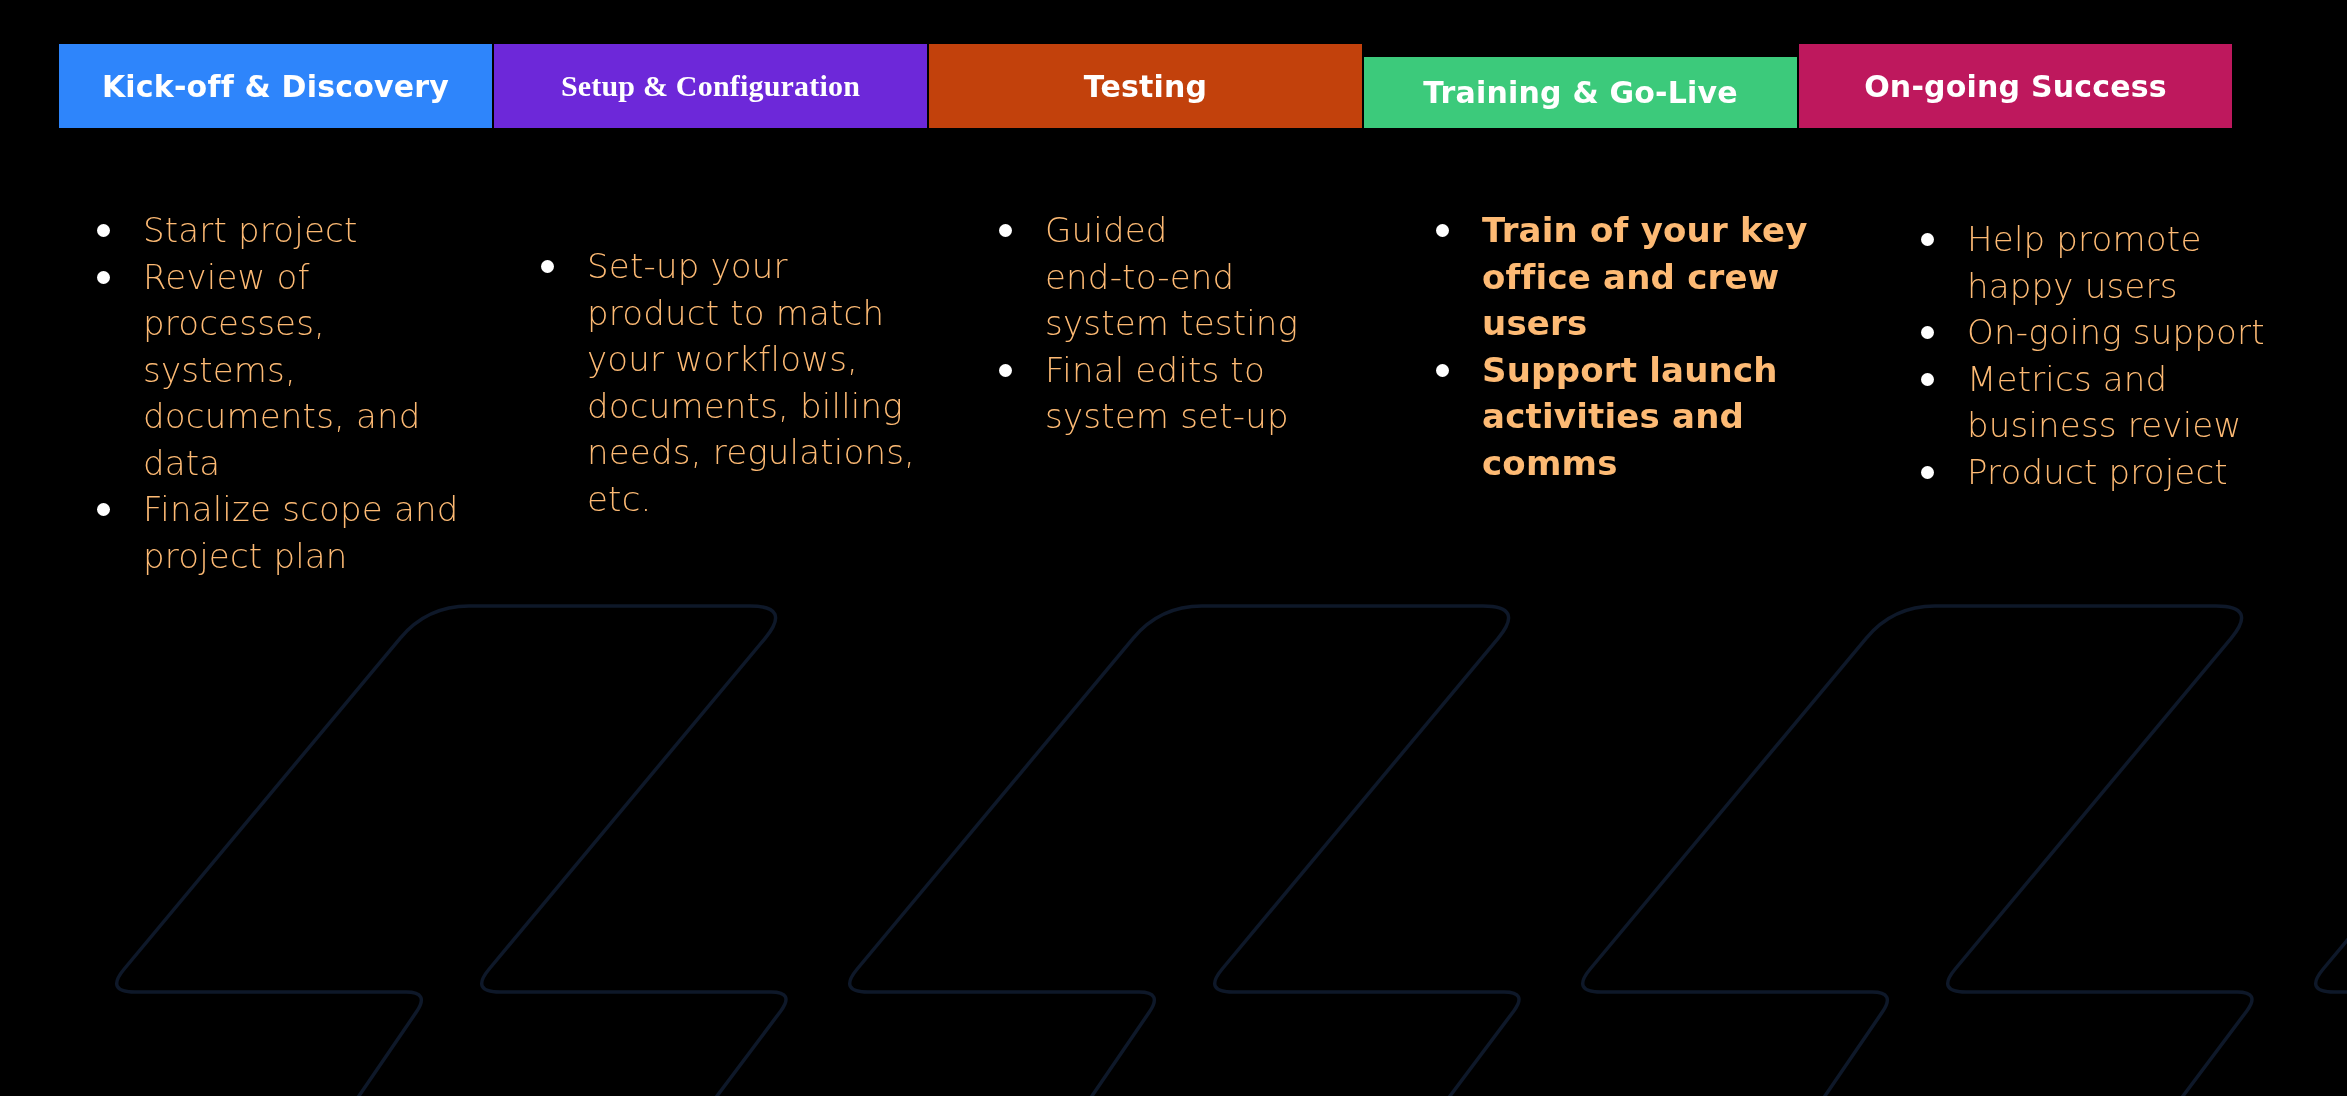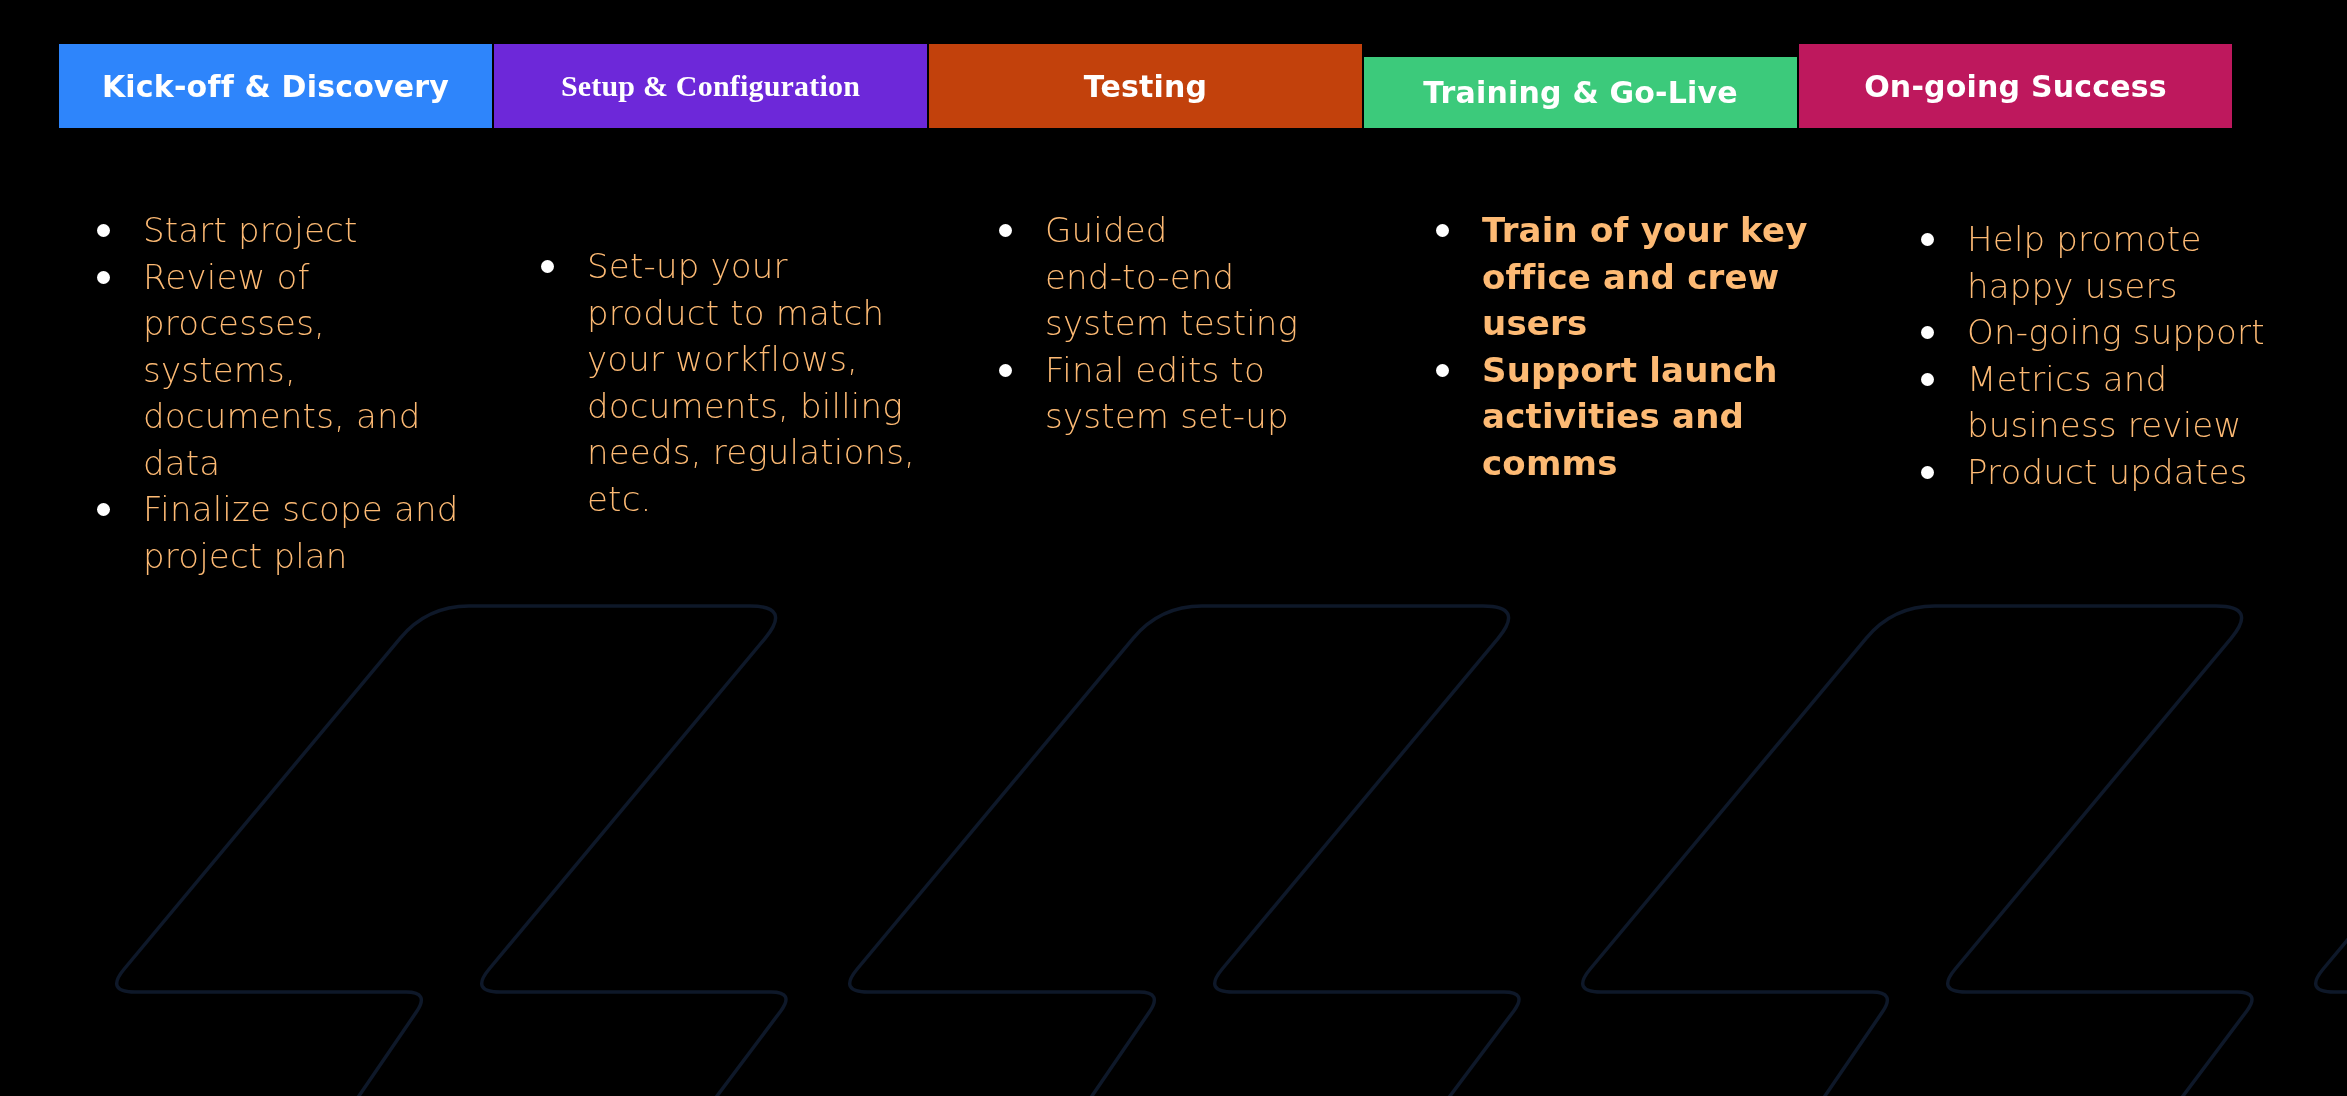--- a/index.html
+++ b/index.html
@@ -123,17 +123,17 @@
           <span class="bullet-dot"></span>
           <span class="bullet-text">On-going support</span>
         </div>
         <div class="bullet-item">
           <span class="bullet-dot"></span>
           <span class="bullet-text">Metrics and
 business review</span>
         </div>
         <div class="bullet-item">
           <span class="bullet-dot"></span>
-          <span class="bullet-text">Product updates</span>
+          <span class="bullet-text">Product project</span>
         </div>
       </div>
     </div>
 </div>
 
 </body></html>

